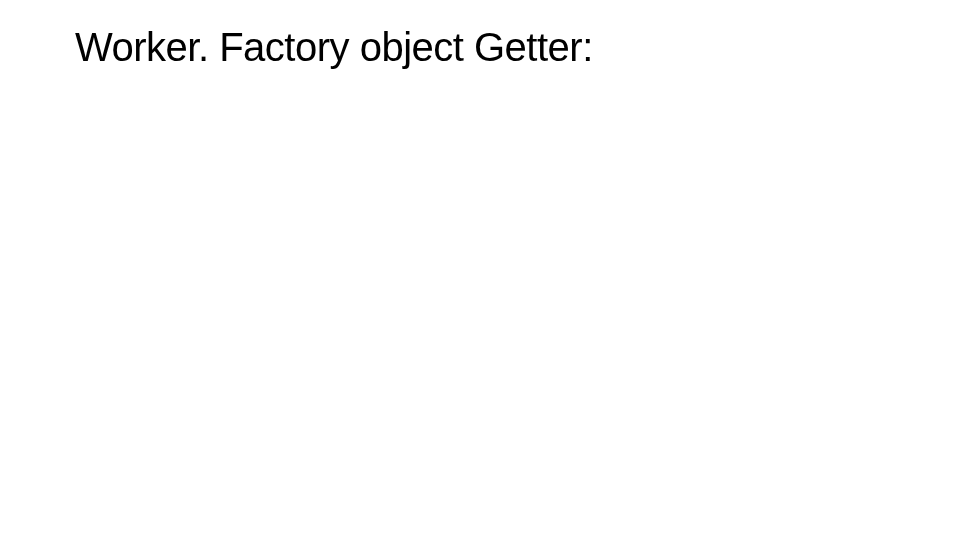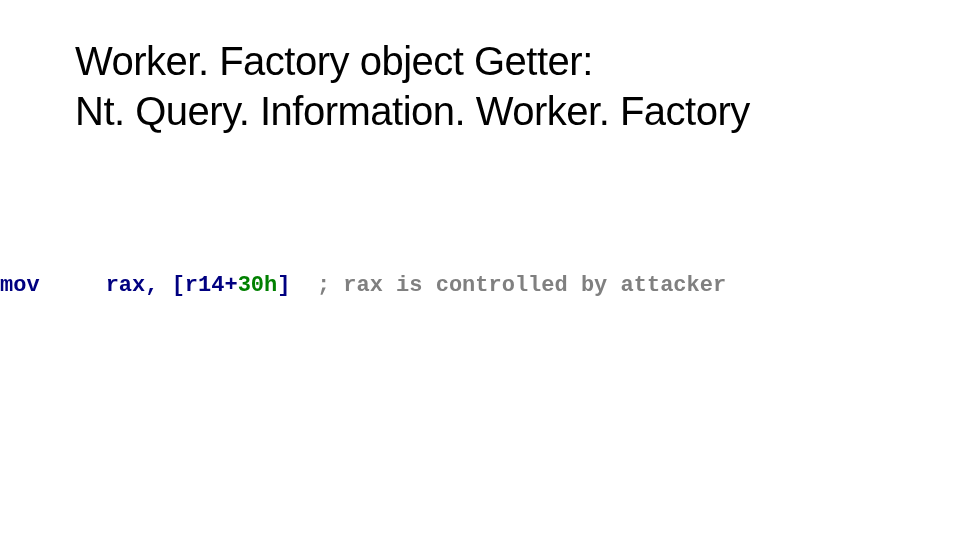--- a/index.html
+++ b/index.html
@@ -12,21 +12,20 @@
       height: 540px;
       background: #ffffff;
       font-family: "Segoe UI", Arial, sans-serif;
       position: relative;
       overflow: hidden;
     }
     .title-block {
       position: absolute;
       top: 22px;
       left: 75px;
-      margin-top: 14px;
     }
     .title-line {
       font-size: 40px;
       font-weight: 300;
       color: #000000;
       line-height: 1.25;
       letter-spacing: -0.5px;
     }
     .disasm {
       position: absolute;
@@ -55,18 +54,16 @@
     }
     .cursor {
       color: #000000;
     }
   </style>
 </head>
 <body>
 
 <div class="title-block">
   <div class="title-line">Worker. Factory object Getter:</div>
-  <div class="title-line">Nt. Query. Information. Worker. Factory</div>
 </div>
 
 <div class="disasm">
-  <div><span class="mnemonic">mov</span><span class="punct">     </span><span class="reg">rax, [r14+</span><span class="imm">30h</span><span class="reg">]</span><span>  </span><span class="comment">; rax is controlled by attacker</span></div>
 </div>
 
 </body></html>

